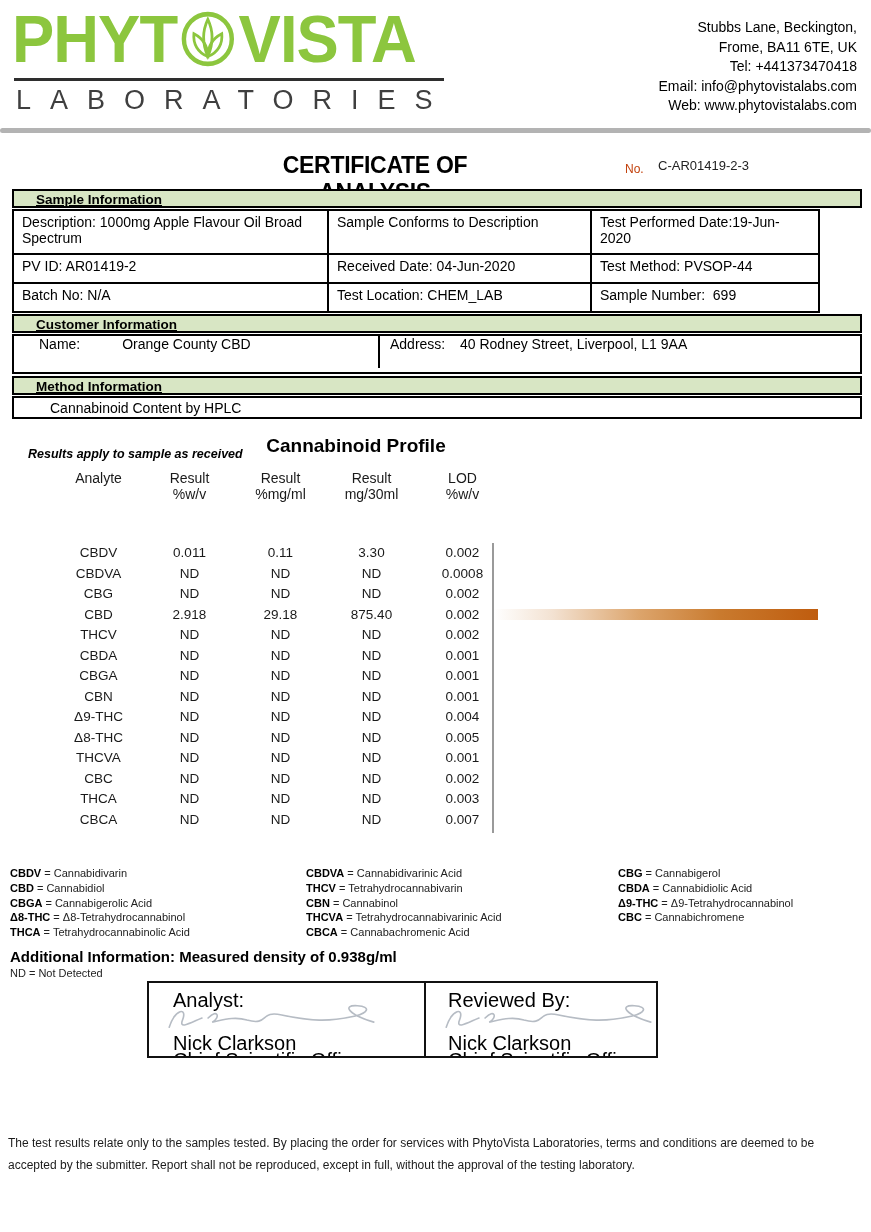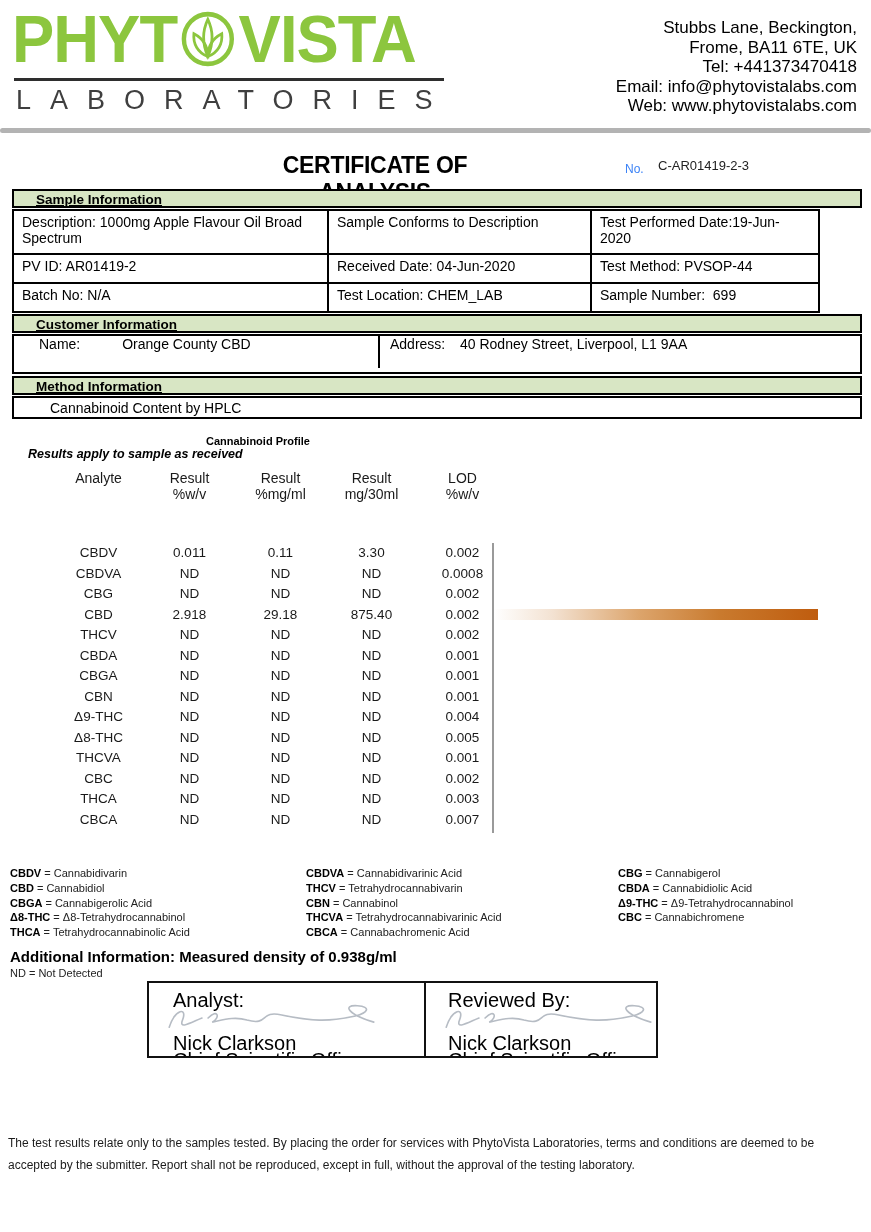--- a/index.html
+++ b/index.html
@@ -7,50 +7,50 @@
         font-family:"Liberation Sans","DejaVu Sans",sans-serif;color:#111;}
 
   
   .header{position:absolute;top:6px;left:12px;right:14px;display:flex;justify-content:space-between;}
   .logo{width:438px;}
   .logo-word{display:flex;align-items:center;color:#8cc63e;font-size:66px;font-weight:bold;
              letter-spacing:-1px;line-height:1;transform:scaleX(0.96);transform-origin:left;}
   .logo-word .leaf{width:58px;height:58px;margin:0 3px;}
   .logo-rule{height:3px;background:#2e2e2e;margin:6px 0 4px 2px;width:430px;}
   .logo-sub{font-size:27px;color:#3f3f3f;letter-spacing:19px;margin-left:4px;white-space:nowrap;}
-  .contact{margin-top:12px;text-align:right;font-size:17px;line-height:19.5px;color:#000;}
+  .contact{margin-top:12px;text-align:right;font-size:14px;line-height:19.5px;color:#000;}
 
   
   .top-bar{position:absolute;top:128px;left:0;width:871px;height:5px;background:#b3b3b3;border-radius:3px;}
 
   
   .doc-title{position:absolute;top:152px;left:225px;width:300px;text-align:center;
              font-size:23px;font-weight:bold;letter-spacing:-0.3px;color:#000;}
-  .doc-no-label{position:absolute;top:162px;left:625px;font-size:12px;color:#3b82f6;}
+  .doc-no-label{position:absolute;top:162px;left:625px;font-size:12px;color:#c2410c;}
   .doc-no{position:absolute;top:158px;left:658px;font-size:13px;color:#222;}
 
   
   .section{position:absolute;left:12px;width:850px;}
   .sec-head{box-sizing:border-box;border:2px solid #000;background:#d8e6c4;height:19px;
             font-size:13.5px;font-weight:bold;text-decoration:underline;
             padding:1px 0 0 22px;color:#000;}
   .grid{border-collapse:collapse;table-layout:fixed;width:806px;margin-top:1px;}
   .grid td{border:2px solid #000;font-size:14px;padding:3px 8px;vertical-align:top;color:#000;}
   .row-box{box-sizing:border-box;border:2px solid #000;margin-top:1px;display:flex;align-items:flex-start;
            font-size:14px;color:#000;}
 
   .cust-row{height:40px;}
   .cust-div{width:2px;height:32px;background:#000;margin:0 10px 0 0;}
   .method-row{height:23px;align-items:flex-start;padding:2px 0 0 36px;box-sizing:border-box;}
 
   
   .results{position:absolute;top:430px;left:0;width:871px;height:415px;}
   .res-note{position:absolute;top:17px;left:28px;font-size:12.5px;font-weight:bold;font-style:italic;color:#000;}
-  .res-title{position:absolute;top:5px;left:206px;width:300px;
-             font-size:11px;font-weight:bold;color:#000;}
+  .res-title{position:absolute;top:5px;left:206px;width:300px;text-align:center;
+             font-size:19px;font-weight:bold;color:#000;}
   .res-headrow{position:absolute;top:40px;left:53px;display:flex;}
   .res-headcell{width:91px;text-align:center;font-size:14px;line-height:16px;color:#1a1a1a;}
   .res-rows{position:absolute;top:115px;left:53px;}
   .res-row{display:flex;height:20.5px;}
   .res-cell{width:91px;text-align:center;font-size:13.5px;color:#1a1a1a;}
   .res-vline{position:absolute;top:113px;left:492px;width:2px;height:290px;background:#9a9a9a;}
   .res-bar{position:absolute;top:179px;left:494px;width:324px;height:11px;
            background:linear-gradient(90deg,#ffffff 0%,#f3e2d2 18%,#dca46b 45%,#c97a2e 70%,#bf5c0e 100%);}
 
   

